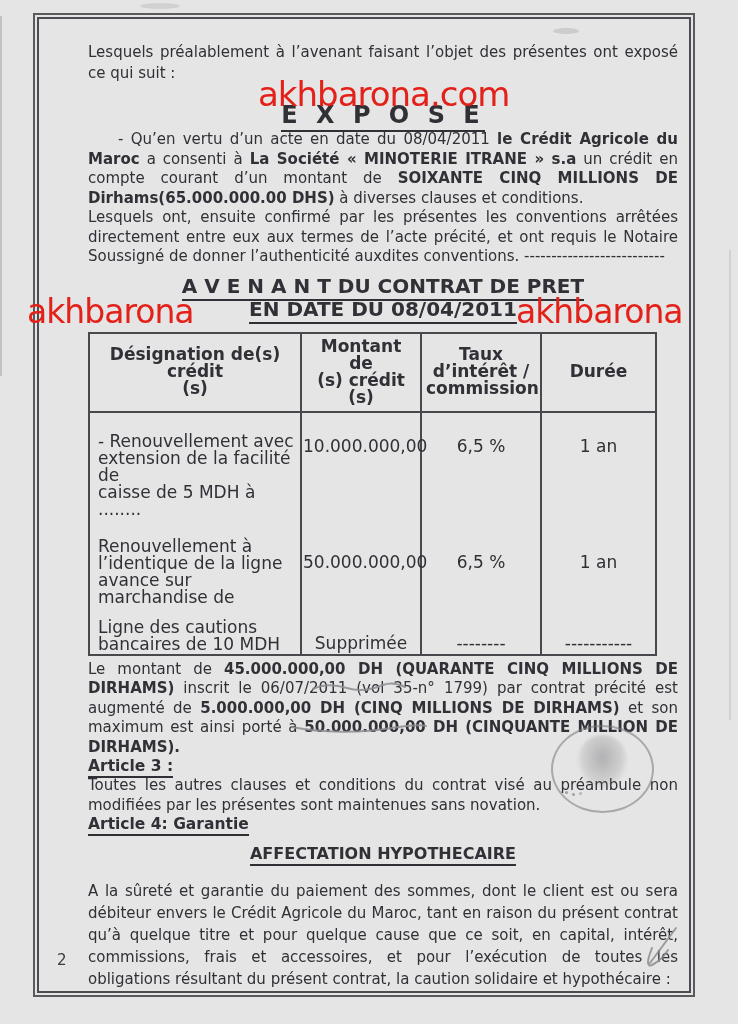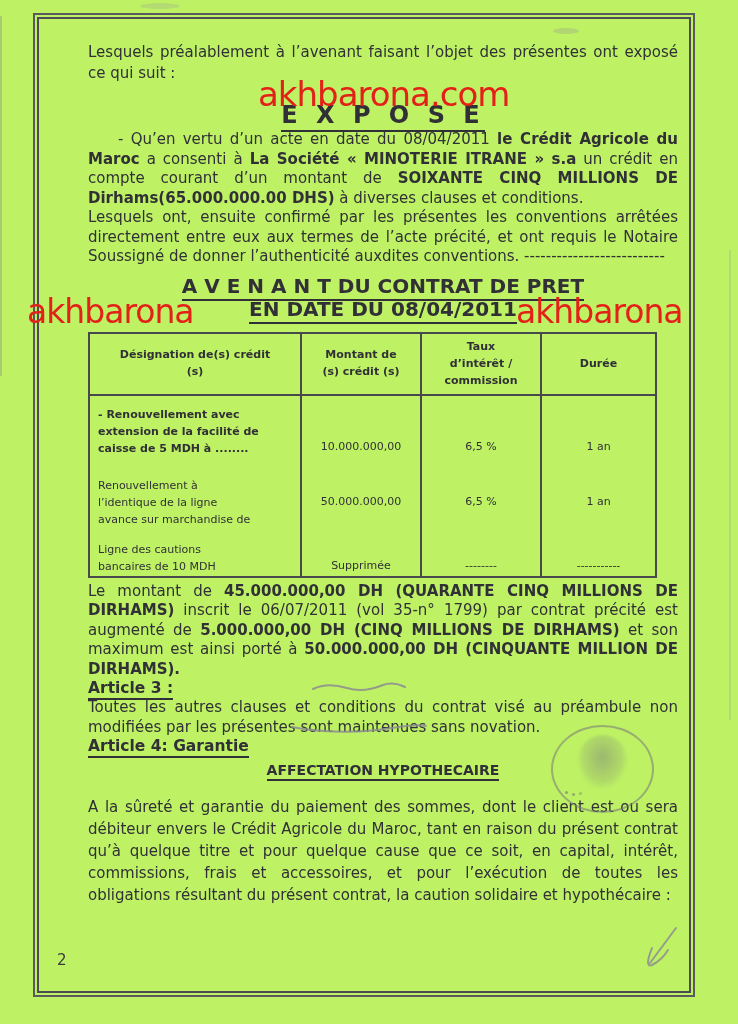--- a/index.html
+++ b/index.html
@@ -1,18 +1,18 @@
 <!DOCTYPE html>
 <html><head>
 <meta charset="utf-8">
 <style>
   html,body { margin:0; padding:0; background:#ffffff; }
   .page {
     position:relative; width:738px; height:1024px; overflow:hidden;
-    background:#bef264;
+    background:#e5e5e5;
     font-family:"DejaVu Sans","Liberation Sans",sans-serif;
     color:#303036;
   }
   
   .frame { position:absolute; left:33px; top:13px; width:658px; height:980px;
            border:2px solid #5a5a5e; }
   .frame-inner { position:absolute; inset:2px; border:2px solid #4c4c52; }
 
   .content { position:absolute; left:88px; top:30px; width:590px; }
 
@@ -29,42 +29,42 @@
 
   .title-block { margin-top:8px; text-align:center; font-weight:bold; font-size:20px; }
   .title-block .tline { line-height:23px; }
 
   .article-h { margin:0; font-size:15.5px; font-weight:bold; line-height:19px; }
   .article-h.a1 { margin-top:9px; }
   .article-h.a2 { margin-top:19px; }
 
   
   table.credit { border-collapse:collapse; table-layout:fixed; width:567px;
-                 margin-top:11px; border:2px solid #48484d; font-size:11px; }
+                 margin-top:11px; border:2px solid #48484d; font-size:17px; }
   table.credit col.c1{width:212px} table.credit col.c2{width:120px}
   table.credit col.c3{width:120px} table.credit col.c4{width:115px}
   table.credit th, table.credit td {
     border-left:2px solid #48484d; border-right:2px solid #48484d;
     white-space:pre-line; vertical-align:top;
   }
   table.credit thead th {
     border-bottom:2px solid #48484d; font-weight:bold; text-align:center;
     vertical-align:middle; line-height:17px; padding:4px 4px 5px;
   }
   td.desc { text-align:left; padding-left:8px; line-height:17px; }
   td.val  { text-align:center; line-height:17px; }
-  tr.r1 td.desc { padding-top:10px; padding-bottom:19px;font-weight:bold; }
-  tr.r1 td.val  { padding-top:42px;text-align:center; }
+  tr.r1 td.desc { padding-top:20px; padding-bottom:19px; }
+  tr.r1 td.val  { padding-top:25px;text-align:center; }
   tr.r2 td.desc { padding-bottom:12px; }
   tr.r2 td.val  { padding-top:17px; }
   tr.r3 td.desc { }
   tr.r3 td.val  { padding-top:17px; }
 
   .p-a2 { margin-top:4px; }
-  .affect-h { margin-top:2px; font-size:14px; font-weight:bold; line-height:24px; }
+  .affect-h { margin-top:8px; font-size:16px; font-weight:bold; line-height:24px; }
   .final-p { margin-top:14px; line-height:22px; }
 
   
   .wm { position:absolute; color:#e32119; font-weight:normal; letter-spacing:-1px; white-space:nowrap; }
   .wm-top  { left:258px; top:74px;  font-size:34px; }
   .wm-left { left:27px;  top:292px; font-size:33px; }
   .wm-right{ left:516px; top:292px; font-size:33px; }
 
   
   .stamp { position:absolute; left:551px; top:725px; width:99px; height:84px;

